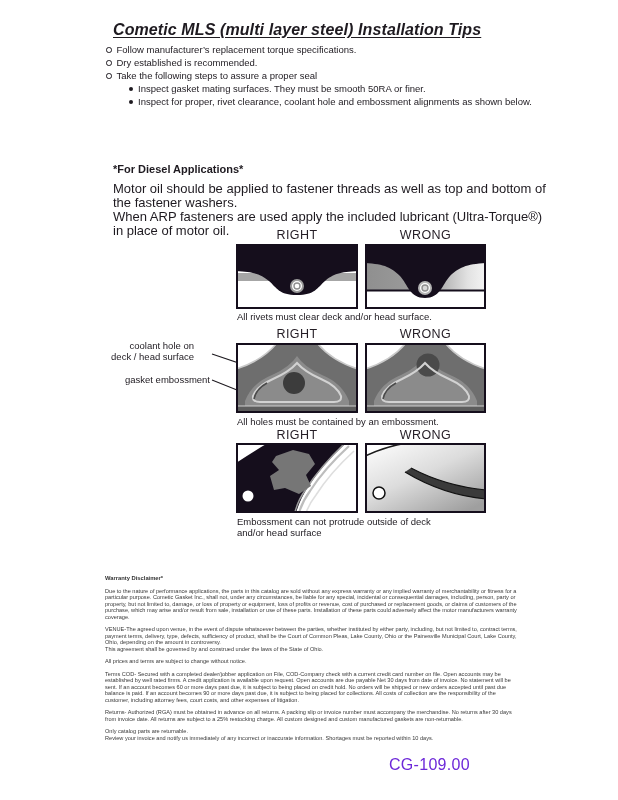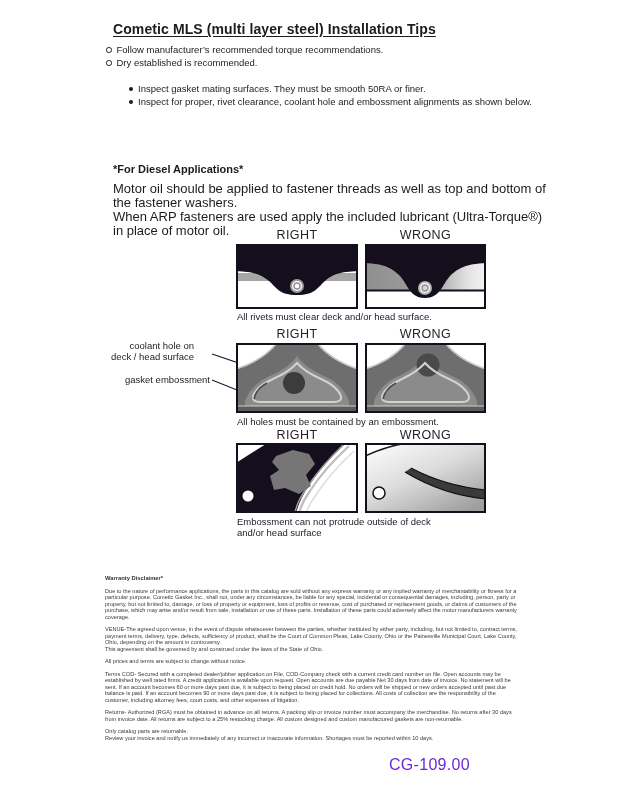--- a/index.html
+++ b/index.html
@@ -3,22 +3,22 @@
 <meta charset="utf-8">
 <style>
   html,body{margin:0;padding:0;background:#e9e9e9;}
   #page{
     position:relative;width:618px;height:800px;background:#ffffff;
     font-family:"Liberation Sans", sans-serif;color:#1e1a20;overflow:hidden;
     margin:0 auto;
   }
   .abs{position:absolute;}
   .title{
-    font-size:14px;font-weight:700;text-decoration:underline;
-    text-underline-offset:2px;letter-spacing:.1px;
+    font-size:16px;font-weight:700;text-decoration:underline;
+    text-underline-offset:2px;letter-spacing:.1px;font-style:italic;
   }
   .bullet{display:flex;gap:5px;align-items:flex-start;font-size:9.5px;line-height:12px;}
   .o-marker{flex:0 0 auto;width:3.5px;height:3.5px;border:1px solid #1e1a20;border-radius:50%;margin-top:3px;}
   .d-marker{flex:0 0 auto;width:4px;height:4px;background:#1e1a20;border-radius:50%;margin-top:3.5px;}
   .h2{font-size:11px;font-weight:700;}
   .para{font-size:13px;line-height:14px;white-space:pre-line;width:440px;margin-top:46px;}
   .rw-label{font-size:12.5px;letter-spacing:.4px;color:#241d25;text-align:center;}
   .caption{font-size:9.5px;line-height:11px;white-space:pre-line;}
   .ann{font-size:9.5px;line-height:10.5px;text-align:right;white-space:pre-line;}
   .legal{width:414px;font-size:5.6px;line-height:6.5px;color:#3a3a3a;}
@@ -29,25 +29,29 @@
 </style>
 </head>
 <body>
 
 <div id="page">
 
   <div class="abs title" style="left:113px;top:21px;">Cometic MLS (multi layer steel) Installation Tips</div>
 
   <div class="abs bullet" style="left:106px;top:44px;width:460px;">
     <span class="o-marker"></span>
-    <span>Follow manufacturer’s recommended torque recommendations.</span>
+    <span>Follow manufacturer’s replacement torque specifications.</span>
   </div>
   <div class="abs bullet" style="left:106px;top:57px;width:460px;">
     <span class="o-marker"></span>
     <span>Dry established is recommended.</span>
+  </div>
+  <div class="abs bullet" style="left:106px;top:70px;width:460px;">
+    <span class="o-marker"></span>
+    <span>Take the following steps to assure a proper seal</span>
   </div>
   <div class="abs bullet" style="left:129px;top:83px;width:470px;">
     <span class="d-marker"></span>
     <span>Inspect gasket mating surfaces. They must be smooth 50RA or finer.</span>
   </div>
   <div class="abs bullet" style="left:129px;top:96px;width:470px;">
     <span class="d-marker"></span>
     <span>Inspect for proper, rivet clearance, coolant hole and embossment alignments as shown below.</span>
   </div>
 

